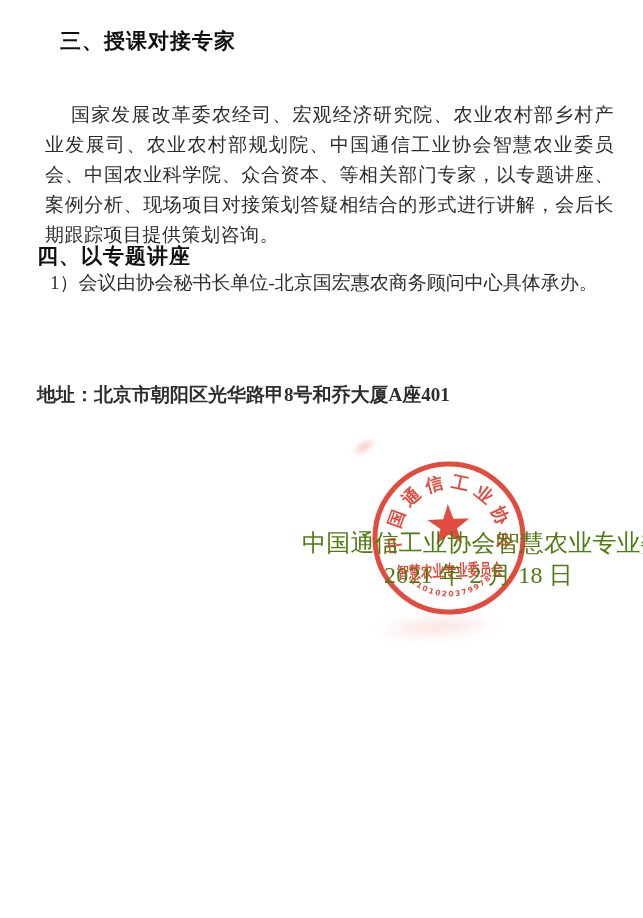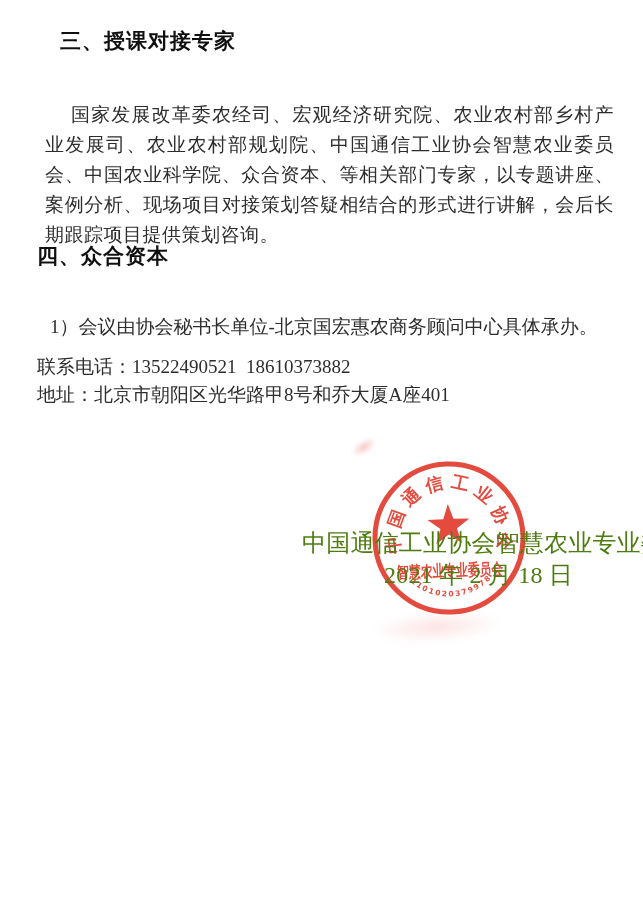--- a/index.html
+++ b/index.html
@@ -33,29 +33,29 @@
     text-indent:26px;
     letter-spacing:0.5px;
     color:#2d2d2d;
   }
   .list{
     position:absolute;
     left:50px;top:268px;width:556px;
     font-size:19px;line-height:29px;
     color:#2d2d2d;
   }
-  .list-item{white-space:nowrap;margin-top:44px;}
+  .list-item{white-space:nowrap;}
   .contact{
     position:absolute;left:37px;
     font-size:19px;line-height:24px;
     white-space:pre;
     color:#2d2d2d;
   }
   .contact.phone{top:355px;}
-  .contact.addr{top:383px;}
+  .contact.addr{top:383px;font-weight:bold;}
 
   
   .seal{
     position:absolute;left:369px;top:458px;
     width:160px;height:160px;
     opacity:0.9;
     z-index:1;
     transform:rotate(-2deg);
   }
   .seal-ring{fill:none;stroke:var(--seal,#e2382b);stroke-width:5px;}
@@ -116,27 +116,26 @@
 </style>
 </head>
 <body>
 
 <div class="page">
 
   <h2 class="h s3">三、授课对接专家</h2>
 
   <p class="para">国家发展改革委农经司、宏观经济研究院、农业农村部乡村产业发展司、农业农村部规划院、中国通信工业协会智慧农业委员会、中国农业科学院、众合资本、等相关部门专家，以专题讲座、案例分析、现场项目对接策划答疑相结合的形式进行讲解，会后长期跟踪项目提供策划咨询。</p>
 
-  <h2 class="h s4">四、众合资本</h2>
+  <h2 class="h s4">四、以专题讲座</h2>
 
   <div class="list">
     <div class="list-item">1）会议由协会秘书长单位-北京国宏惠农商务顾问中心具体承办。</div>
   </div>
 
-  <div class="contact phone">联系电话：13522490521  18610373882</div>
   <div class="contact addr">地址：北京市朝阳区光华路甲8号和乔大厦A座401</div>
 
   <div class="smudge smudge-a"></div>
   <div class="smudge smudge-b"></div>
 
   <svg class="seal" viewBox="0 0 160 160" xmlns="http://www.w3.org/2000/svg" aria-hidden="true">
     <circle class="seal-ring" cx="80" cy="80" r="74"></circle>
     <polygon class="seal-star" points="80,46 85.1,61 100.9,61.2 88.2,70.7 92.9,85.8 80,76.6 67.1,85.8 71.8,70.7 59.1,61.2 74.9,61"></polygon>
     <text class="seal-center" x="80" y="118" textLength="106" lengthAdjust="spacingAndGlyphs">智慧农业专业委员会</text>
     <g class="seal-ringtext">

